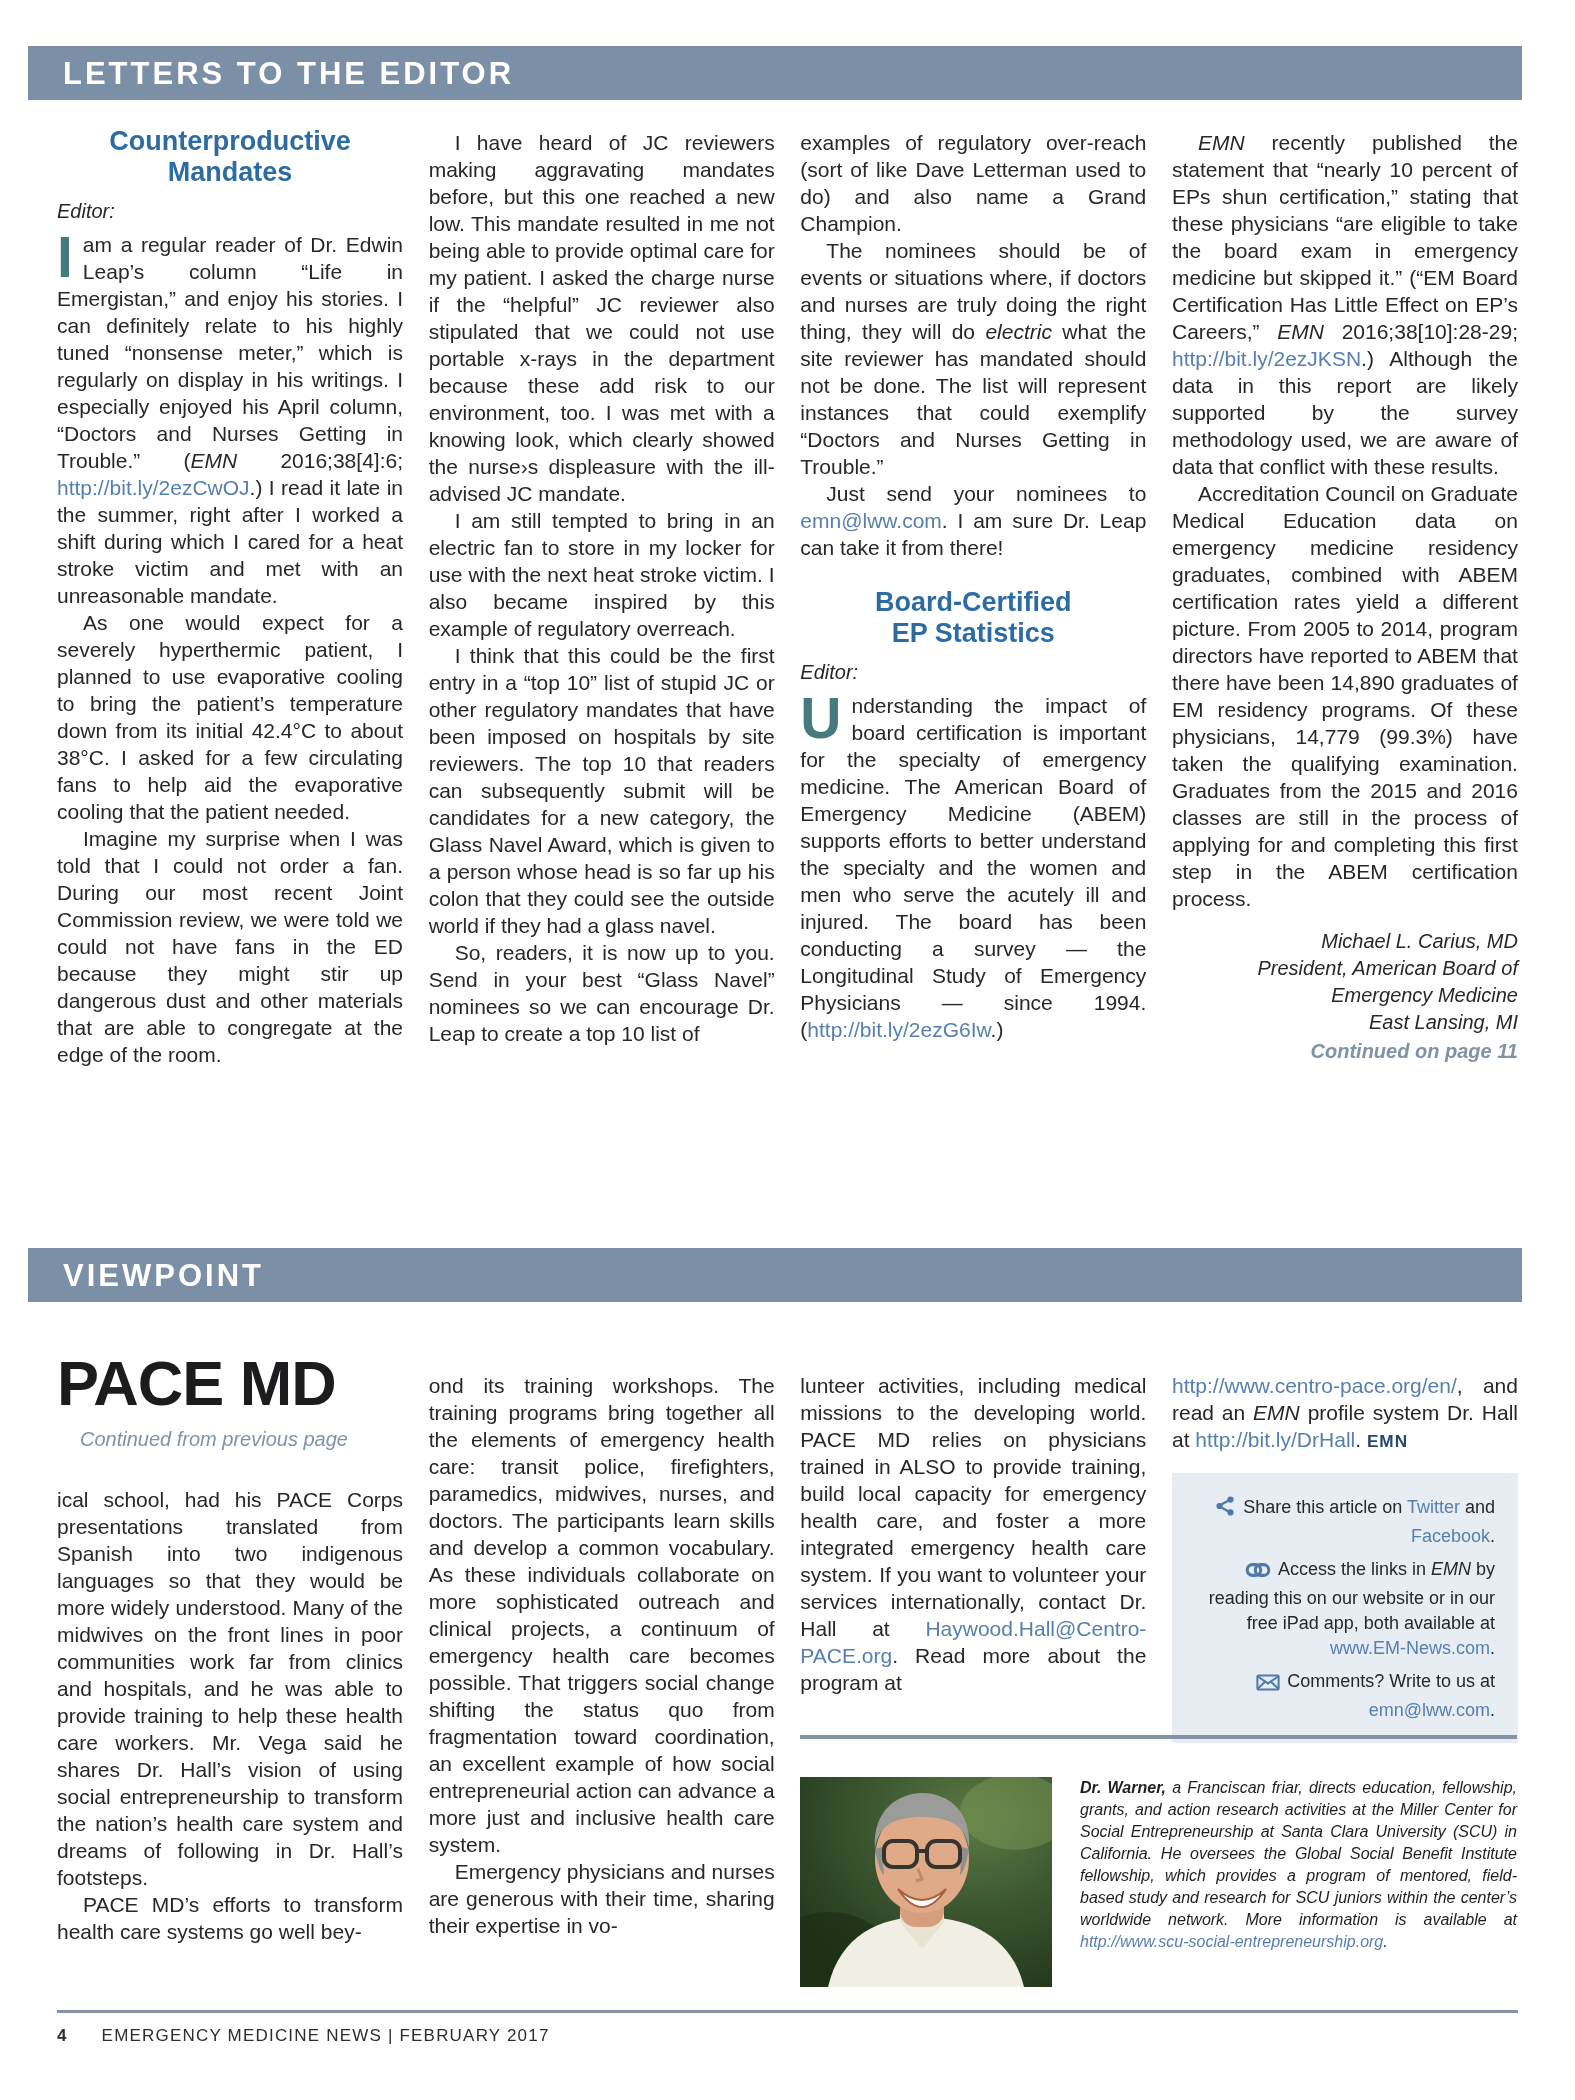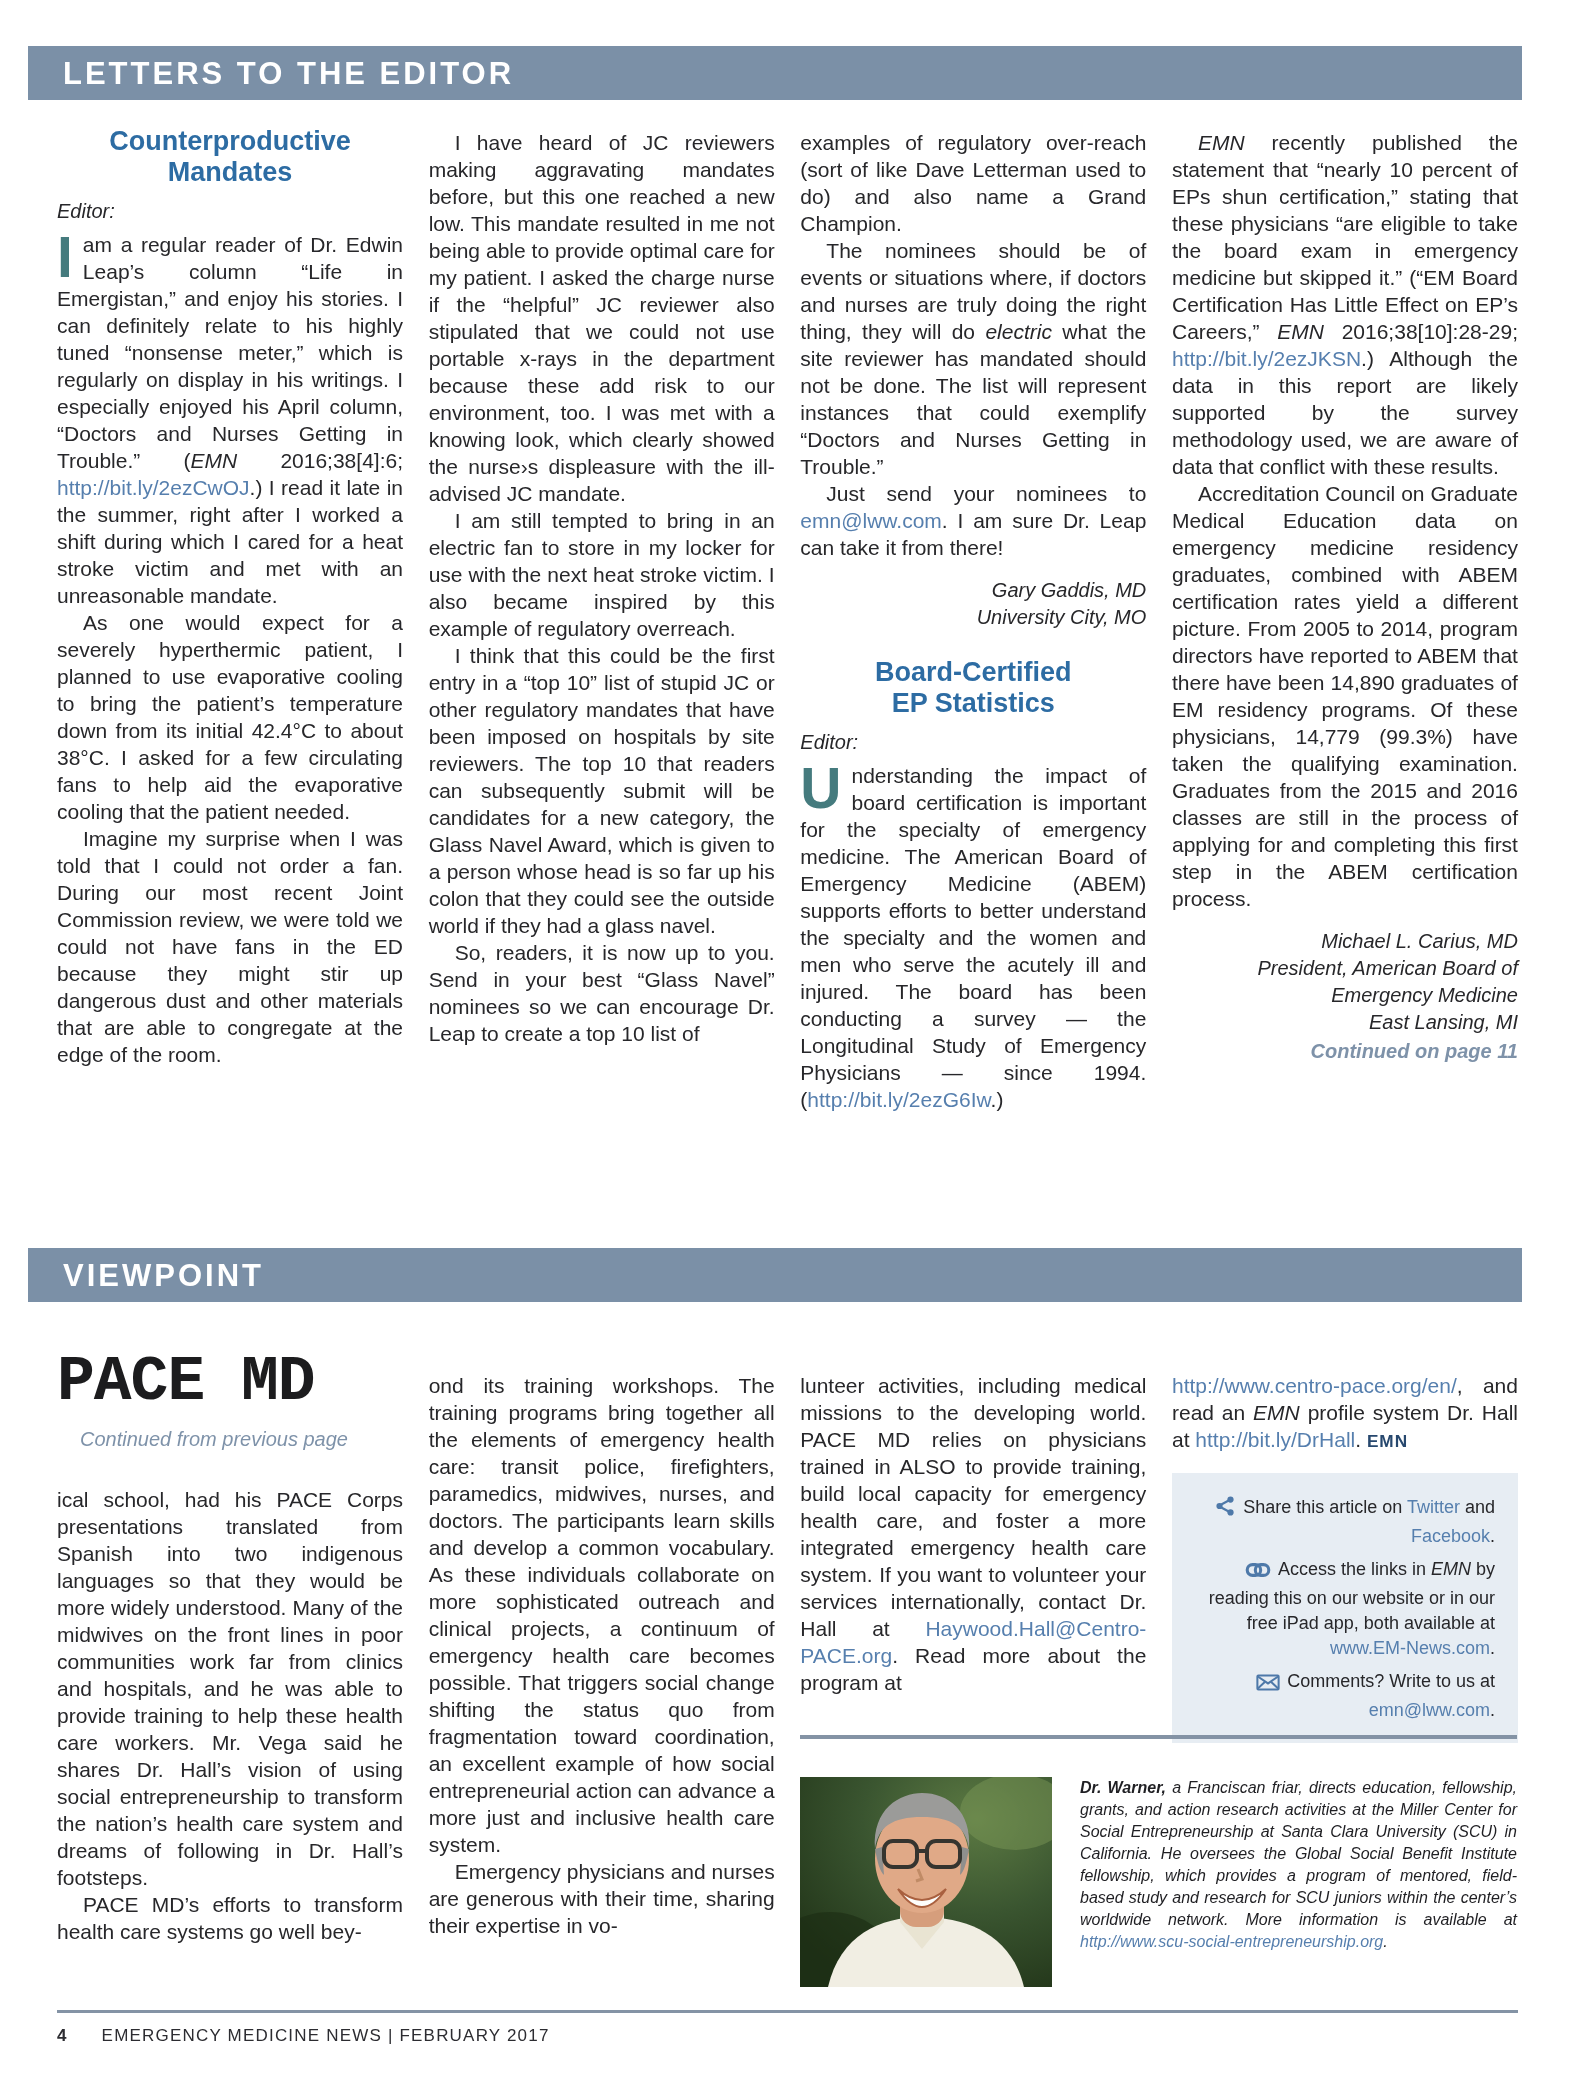--- a/index.html
+++ b/index.html
@@ -31,21 +31,21 @@
             color:var(--dropcap-teal,#457b7e); margin:3px 10px 0 0;}
   .sig {text-align:right; font-style:italic; font-size:20px; line-height:27px; margin-top:16px;}
   .continued {text-align:right; font-style:italic; font-weight:bold; font-size:20px;
               color:var(--muted-blue,#7e92a9); margin-top:2px;}
 
   .s-it {font-style:italic;}
   .s-lk {color:var(--link-blue,#567fae);}
   .s-b {font-weight:bold;}
   .s-emn {font-weight:bold; color:var(--emn-navy,#27486e); font-size:0.82em; letter-spacing:1px;}
 
-  .vp-title {font-size:63px; line-height:62px; font-weight:800; color:#1c1c1e; letter-spacing:-1px;font-family:Liberation Mono, monospace;}
+  .vp-title {font-size:63px; line-height:62px; font-weight:800; color:#1c1c1e; letter-spacing:-1px;}
   .vp-cont {font-weight:normal; font-style:italic; font-size:20px; color:var(--muted-blue,#7e92a9); margin-top:12px;margin-left:23px;}
   .vp1 {margin-top:33px;}
 
   .infobox {margin-top:18px; background:var(--infobox-bg,#e7edf3); padding:14px 15px 12px;
             font-size:18px; line-height:25px;}
   .ib-item {margin:8px; text-align:right;}
   .ib-icon {display:inline-block; vertical-align:-4px; margin-right:7px;}
 
   .bio {position:absolute; left:800px; top:1735px; width:717px;
         border-top:4px solid var(--rule-gray,#8493a5); padding-top:38px; display:flex; gap:28px;}
@@ -93,24 +93,20 @@
           <p class="para ind"><span>So, readers, it is now up to you. Send in your best “Glass Navel” nominees so we can encourage Dr. Leap to create a top 10 list of</span></p>
         </div>
     </div>
 
     <div class="col pt">
       <div class="flow">
           <p class="para"><span>examples of regulatory over-reach (sort of like Dave Letterman used to do) and also name a Grand Champion.</span></p>
           <p class="para ind"><span>The nominees should be of events or situations where, if doctors and nurses are truly doing the right thing, they will do </span><span class="s-it">electric</span><span> what the site reviewer has mandated should not be done. The list will represent instances that could exemplify “Doctors and Nurses Getting in Trouble.”</span></p>
           <p class="para ind"><span>Just send your nominees to </span><span class="s-lk">emn@lww.com</span><span>. I am sure Dr. Leap can take it from there!</span></p>
         </div>
-      <div class="sig">
-        <div>Gary Gaddis, MD</div>
-        <div>University City, MO</div>
-      </div>
       <h2 class="letter-title lt2">
         <span class="tl">Board-Certified</span>
         <span class="tl">EP Statistics</span>
       </h2>
       <div class="editor">Editor:</div>
       <div class="dcflow">
         <span class="dropcap">U</span>
         <div class="flow">
             <p class="para"><span>nderstanding the impact of board certification is important for the specialty of emergency medicine. The American Board of Emergency Medicine (ABEM) supports efforts to better understand the specialty and the women and men who serve the acutely ill and injured. The board has been conducting a survey — the Longitudinal Study of Emergency Physicians — since 1994. (</span><span class="s-lk">http://bit.ly/2ezG6Iw</span><span>.)</span></p>
           </div>

